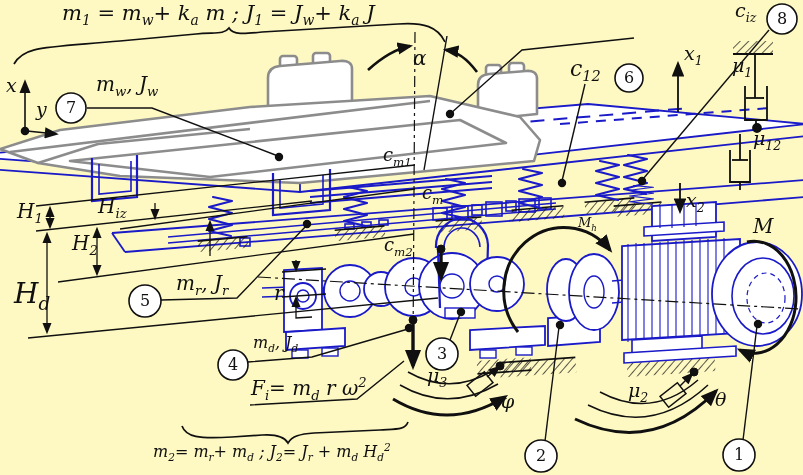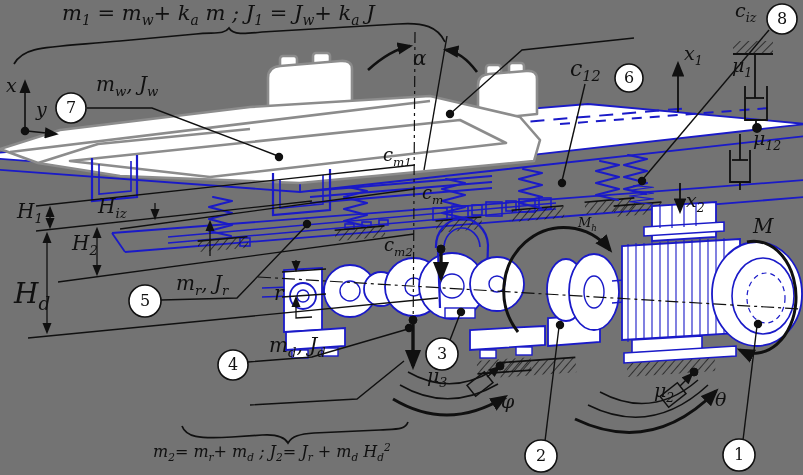--- a/index.html
+++ b/index.html
@@ -1,16 +1,16 @@
 <!DOCTYPE html>
 <html><head>
 <meta charset="utf-8">
 <style>
   html,body{margin:0;padding:0;background:#ffffff;}
-  #stage{position:relative;width:803px;height:475px;background:#737373;overflow:hidden;
+  #stage{position:relative;width:803px;height:475px;background:#fef9c3;overflow:hidden;
          font-family:"DejaVu Serif","Liberation Serif",serif;}
   #stage svg{position:absolute;left:0;top:0;}
   .lbl{position:absolute;font-style:italic;color:#101010;white-space:nowrap;line-height:1;}
   .lbl sub{font-size:66%;line-height:0;}
   .lbl sup{font-size:66%;line-height:0;}
   .co{position:absolute;width:32px;text-align:center;font-style:normal;font-size:16px;
       color:#101010;line-height:1;}
 </style>
 </head>
 <body>
@@ -331,27 +331,28 @@
 <span class="lbl" style="left:96px;top:74px;font-size:20px"><span>m</span><sub>w</sub><span>, </span><span>J</span><sub>w</sub></span>
 <span class="lbl" style="left:383px;top:146px;font-size:18px"><span>c</span><sub>m1</sub></span>
 <span class="lbl" style="left:422px;top:184px;font-size:18px"><span>c</span><sub>m</sub></span>
 <span class="lbl" style="left:384px;top:236px;font-size:18px"><span>c</span><sub>m2</sub></span>
 <span class="lbl" style="left:17px;top:201px;font-size:20px"><span>H</span><sub>1</sub></span>
 <span class="lbl" style="left:98px;top:196px;font-size:20px"><span>H</span><sub>iz</sub></span>
 <span class="lbl" style="left:72px;top:233px;font-size:20px"><span>H</span><sub>2</sub></span>
 <span class="lbl" style="left:14px;top:280px;font-size:28px"><span>H</span><sub>d</sub></span>
 <span class="lbl" style="left:176px;top:273px;font-size:20px"><span>m</span><sub>r</sub><span>, </span><span>J</span><sub>r</sub></span>
 <span class="lbl" style="left:274px;top:283px;font-size:20px"><span>r</span></span>
-<span class="lbl" style="left:269px;top:335px;font-size:20px"><span>m</span><sub>d</sub><span>, </span><span>J</span><sub>d</sub></span>
+<span class="lbl" style="left:253px;top:335px;font-size:16px"><span>m</span><sub>d</sub><span>, </span><span>J</span><sub>d</sub></span>
+<span class="lbl" style="left:251px;top:378px;font-size:20px"><span>F</span><sub>i</sub><span>= </span><span>m</span><sub>d</sub><span> r ω</span><sup>2</sup></span>
 <span class="lbl" style="left:153px;top:444px;font-size:16px"><span>m</span><sub>2</sub><span>= </span><span>m</span><sub>r</sub><span>+ </span><span>m</span><sub>d</sub><span> ; </span><span>J</span><sub>2</sub><span>= </span><span>J</span><sub>r</sub><span> + </span><span>m</span><sub>d</sub><span> H</span><sub>d</sub><sup>2</sup></span>
 <span class="lbl" style="left:427px;top:366px;font-size:19px"><span>μ</span><sub>3</sub></span>
 <span class="lbl" style="left:501px;top:392px;font-size:19px"><span>φ</span></span>
 <span class="lbl" style="left:578px;top:216px;font-size:13px"><span>M</span><sub>h</sub></span>
 <span class="lbl" style="left:753px;top:216px;font-size:20px"><span>M</span></span>
-<span class="lbl" style="left:654px;top:381px;font-size:19px"><span>μ</span><sub>2</sub></span>
+<span class="lbl" style="left:628px;top:381px;font-size:19px"><span>μ</span><sub>2</sub></span>
 <span class="lbl" style="left:715px;top:390px;font-size:19px"><span>θ</span></span>
 
 <span class="co" style="left:55px;top:100px">7</span>
 <span class="co" style="left:766px;top:11px">8</span>
 <span class="co" style="left:613px;top:70px">6</span>
 <span class="co" style="left:129px;top:293px">5</span>
 <span class="co" style="left:217px;top:357px">4</span>
 <span class="co" style="left:426px;top:346px">3</span>
 <span class="co" style="left:525px;top:448px">2</span>
 <span class="co" style="left:723px;top:447px">1</span>

